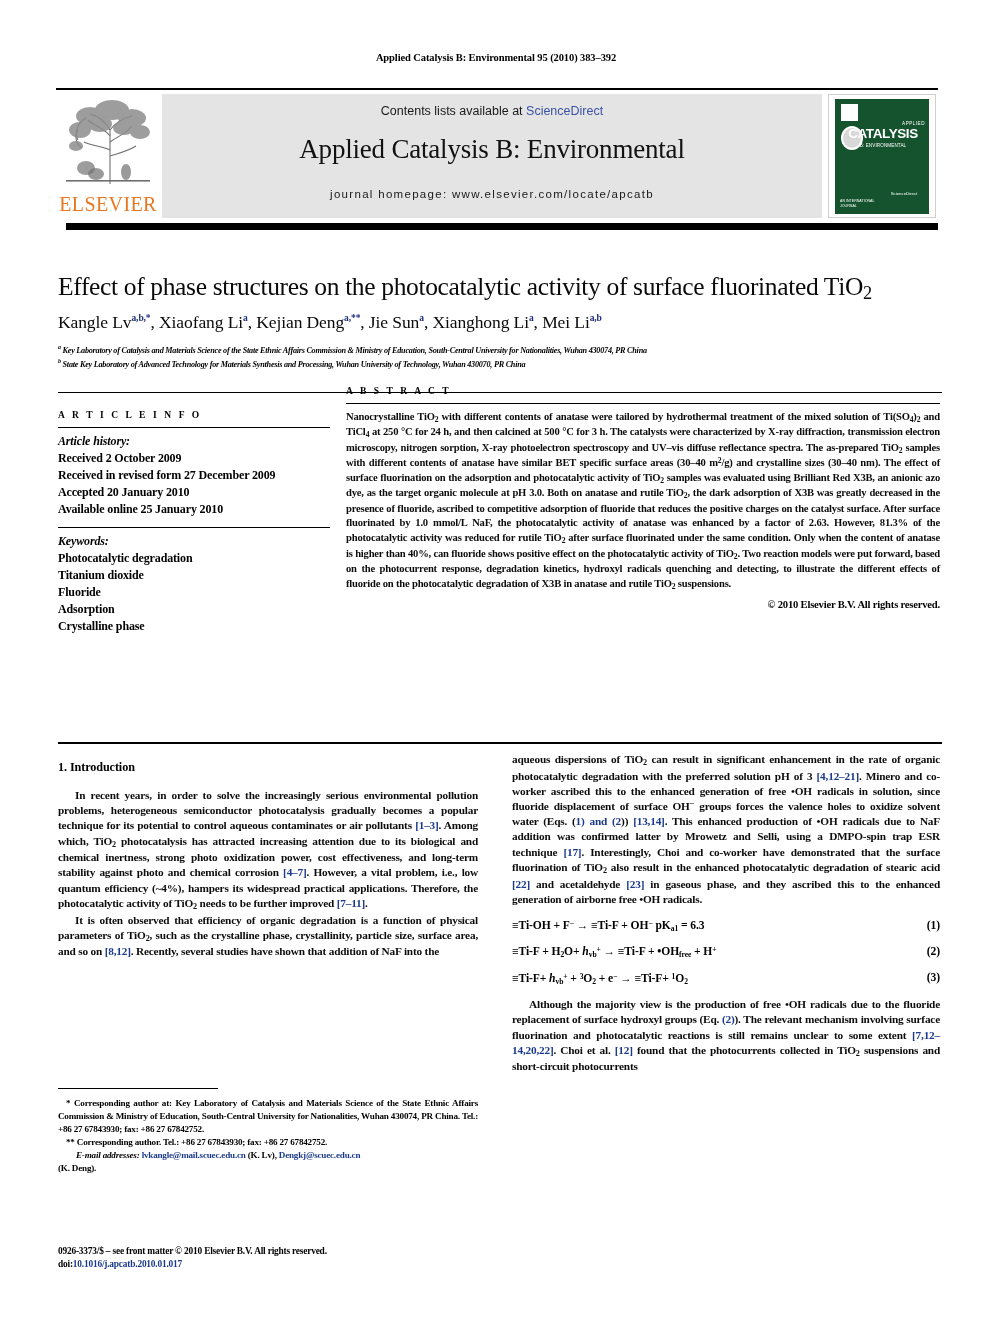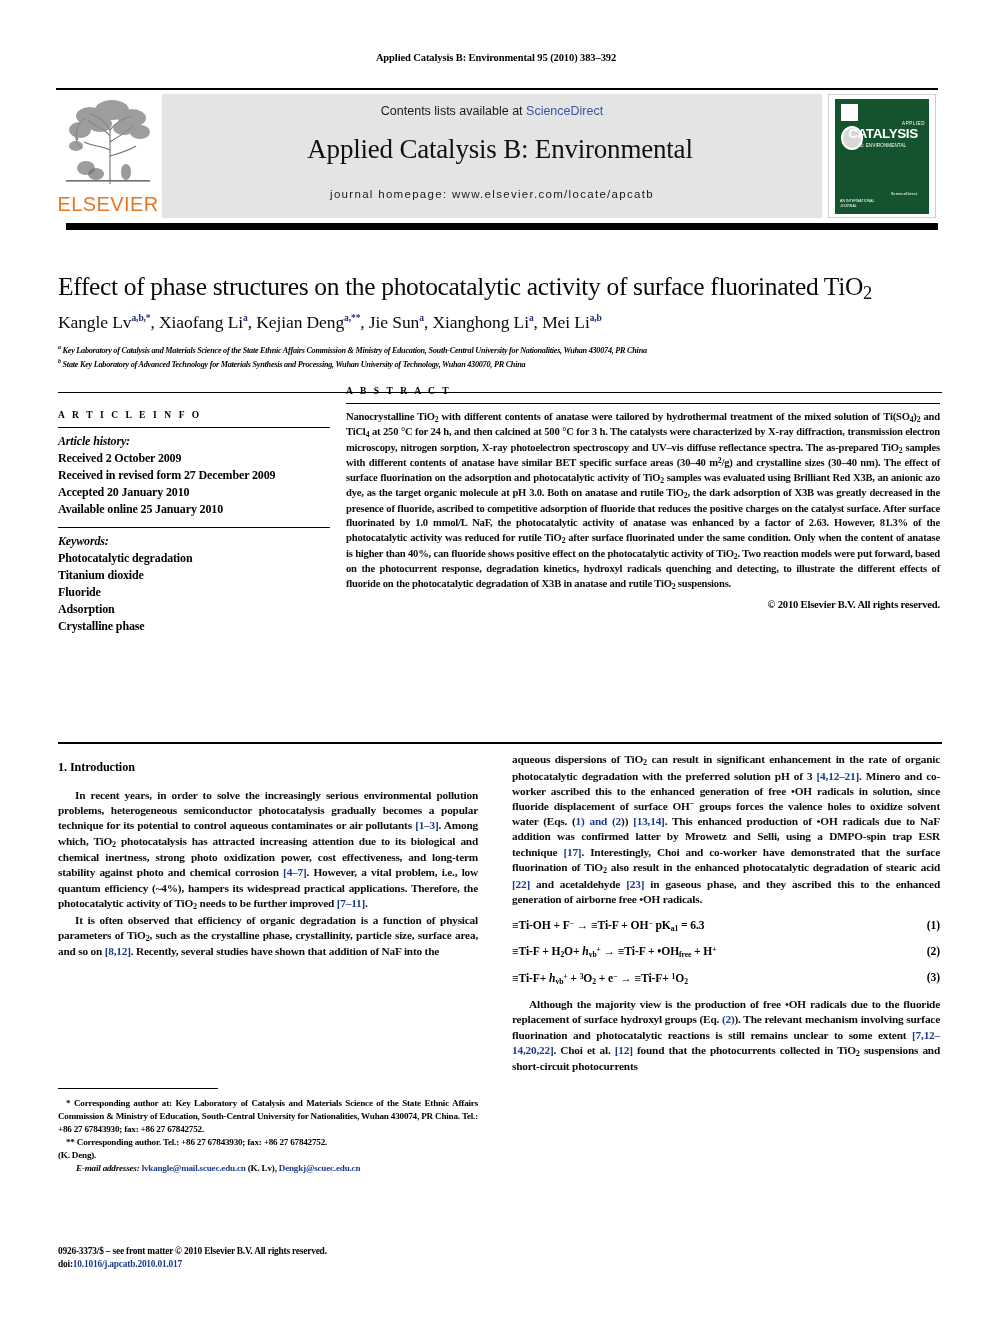--- a/index.html
+++ b/index.html
@@ -62,21 +62,21 @@
     top: 2px;
     width: 96px;
     height: 96px;
   }
   .elsevier-word {
     position: absolute;
     left: 0px;
     top: 99px;
     width: 104px;
     text-align: center;
-    font-family: Liberation Sans, sans-serif;
+    font-family: Liberation Serif, serif;
     font-size: 20px;
     letter-spacing: 0.4px;
     color: #E87722;
     font-weight: 400;
   }
   .journal-band {
     position: absolute;
     left: 106px;
     top: 0px;
     width: 660px;
@@ -99,21 +99,20 @@
   .journal-title {
     position: absolute;
     left: 0;
     top: 40px;
     width: 660px;
     text-align: center;
     font-family: "Liberation Serif", serif;
     font-size: 27px;
     color: #111;
     letter-spacing: -0.2px;
-    padding-left: 8px;
   }
   .homepage-line {
     position: absolute;
     left: 0;
     top: 94px;
     width: 660px;
     text-align: center;
     font-family: "Liberation Sans", sans-serif;
     font-size: 11.5px;
     letter-spacing: 1.3px;
@@ -584,27 +583,27 @@
       <span class="eq-num">(3)</span>
     </div>
 
     <p class="body-p" id="right-p1" style="margin-top:12px;">Although the majority view is the production of free •OH radicals due to the fluoride replacement of surface hydroxyl groups (Eq. <span class="ref">(2)</span>). The relevant mechanism involving surface fluorination and photocatalytic reactions is still remains unclear to some extent <span class="ref">[7,12–14,20,22]</span>. Choi et al. <span class="ref">[12]</span> found that the photocurrents collected in TiO<sub>2</sub> suspensions and short-circuit photocurrents</p>
   </div>
 
   <div class="footnote-rule"></div>
   <div class="footnotes">
     <p class="fnp">* Corresponding author at: Key Laboratory of Catalysis and Materials Science of the State Ethnic Affairs Commission &amp; Ministry of Education, South-Central University for Nationalities, Wuhan 430074, PR China. Tel.: +86 27 67843930; fax: +86 27 67842752.</p>
     <p class="fnp">** Corresponding author. Tel.: +86 27 67843930; fax: +86 27 67842752.</p>
-    <p class="fnp hang">(K. Deng).</p>
     <p class="fnp hang" style="padding-left:18px;">
       <span class="em">E-mail addresses:</span>
       <span class="link">lvkangle@mail.scuec.edu.cn</span>
       <span>(K. Lv),</span>
       <span class="link">Dengkj@scuec.edu.cn</span>
     </p>
+    <p class="fnp hang">(K. Deng).</p>
   </div>
 
   <div class="issn-block">
     <div>0926-3373/$ – see front matter © 2010 Elsevier B.V. All rights reserved.</div>
     <div><span>doi:</span><span class="doi">10.1016/j.apcatb.2010.01.017</span></div>
   </div>
 
 </div>
 
 </body></html>

